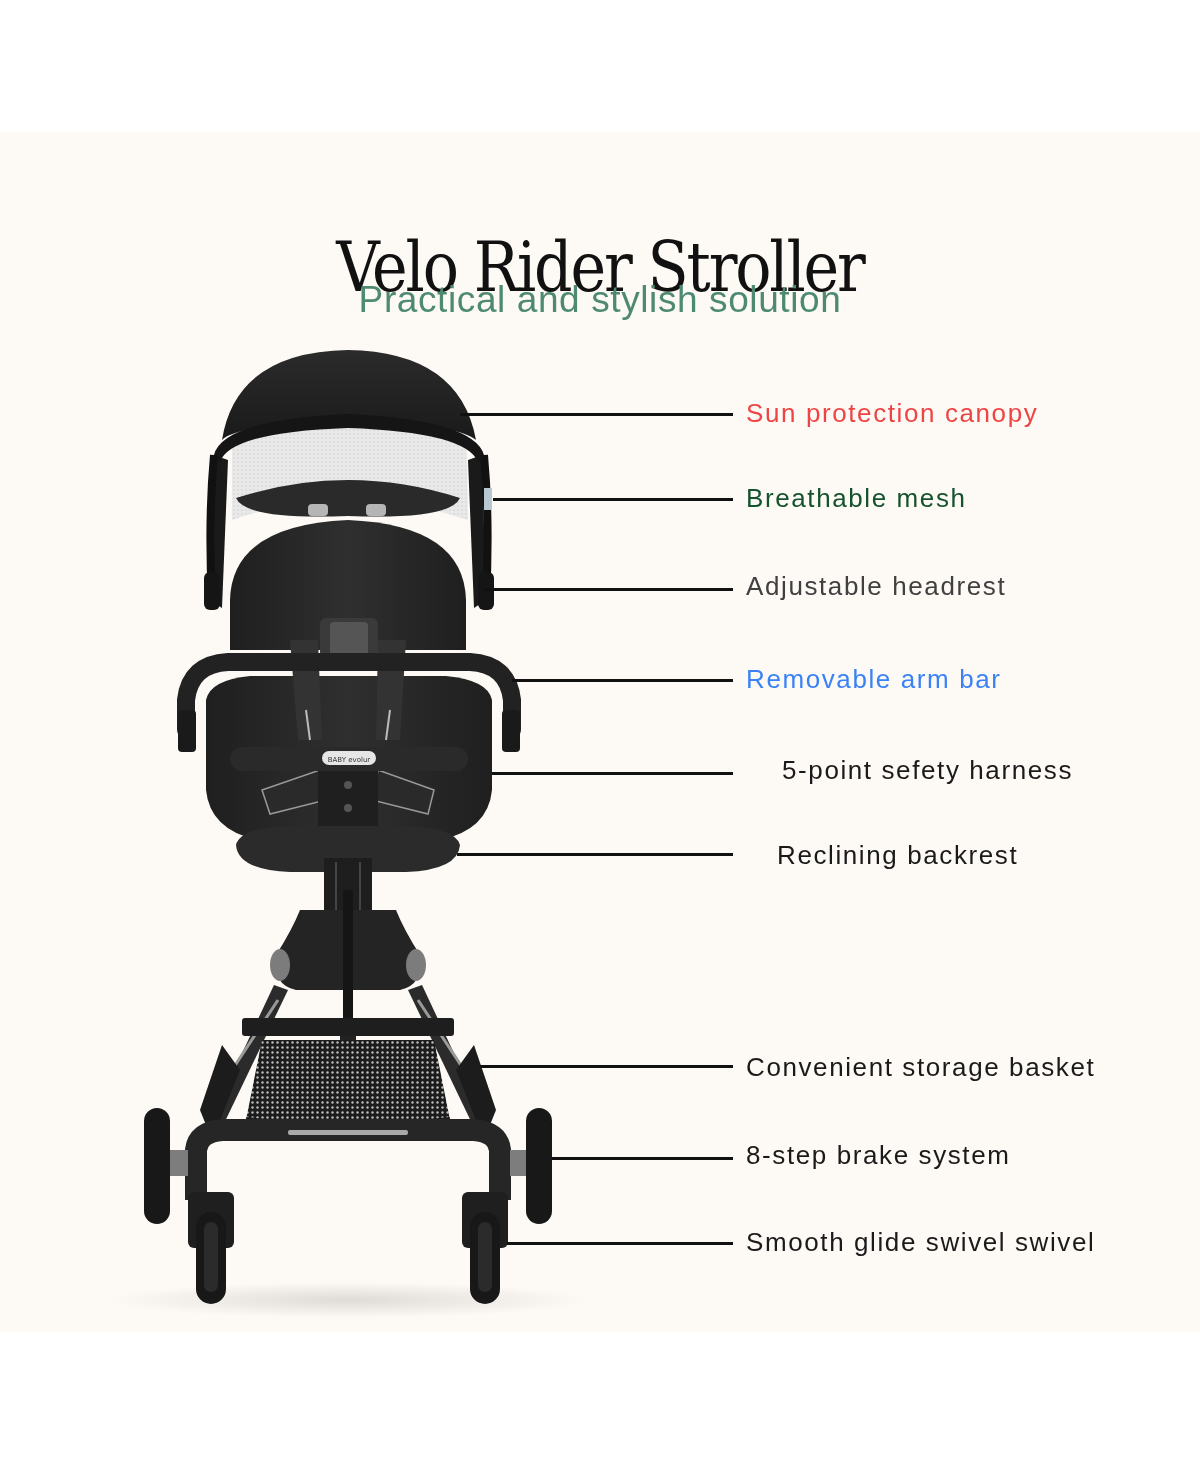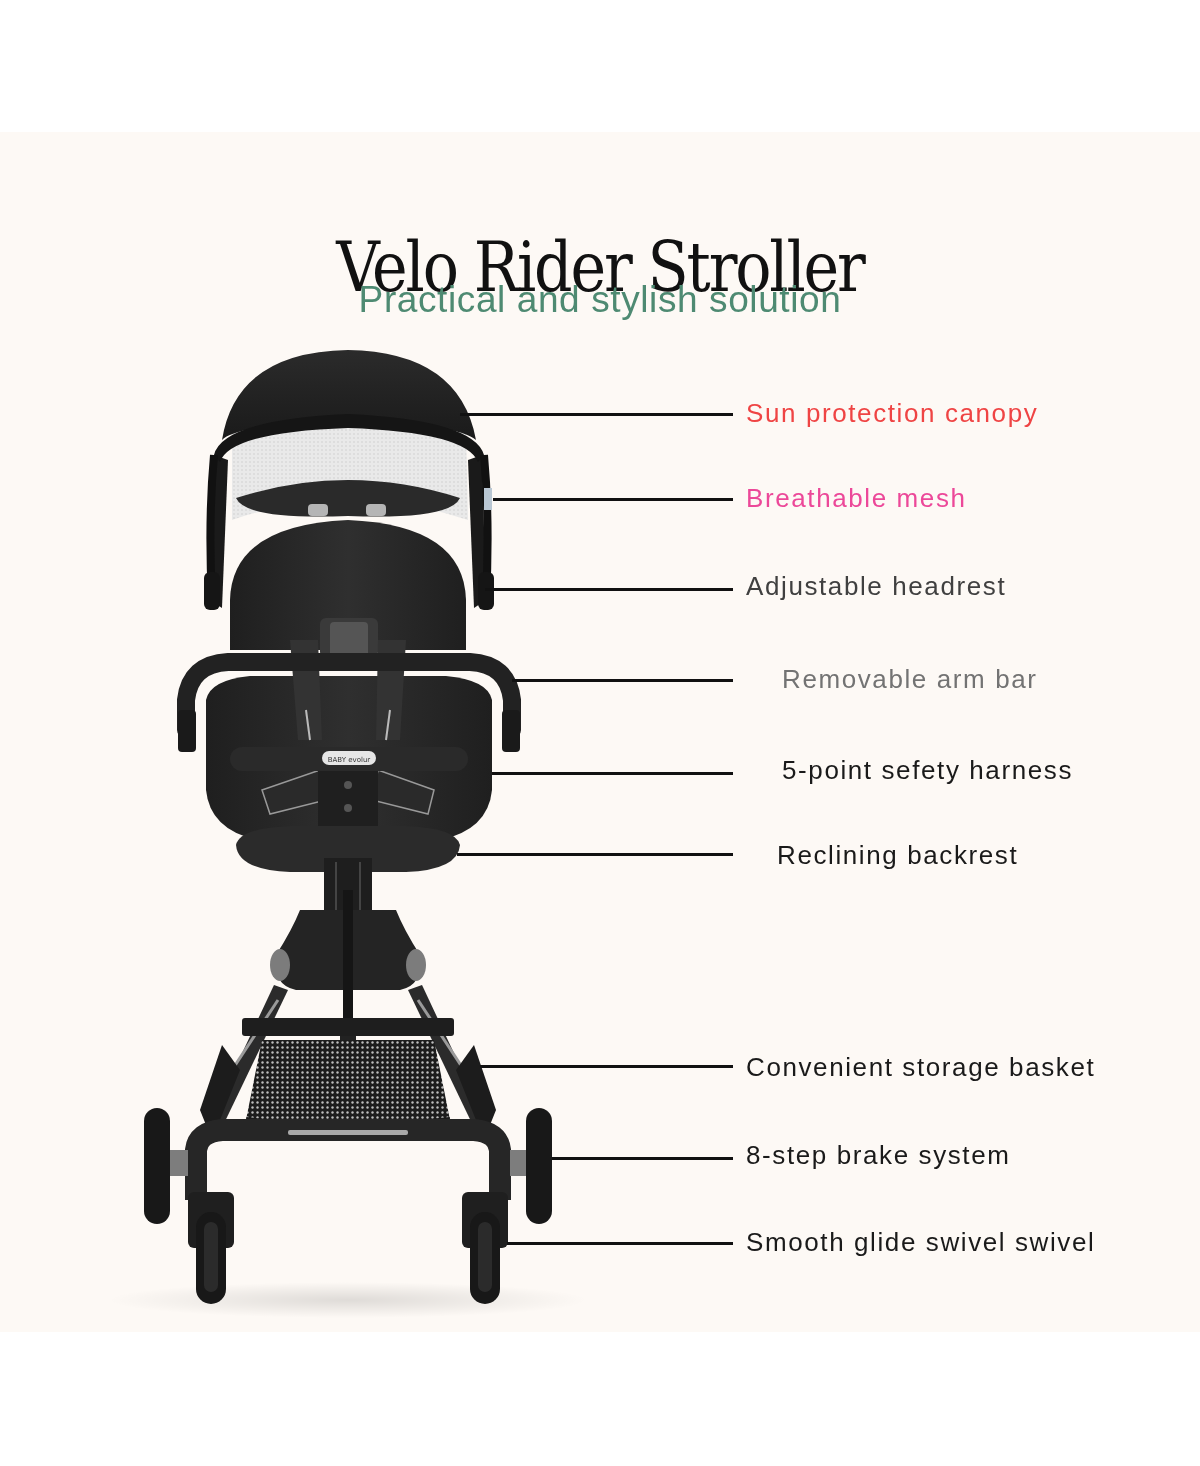--- a/index.html
+++ b/index.html
@@ -189,27 +189,27 @@
     <rect x="470" y="1212" width="30" height="92" rx="15" fill="#181818"></rect>
     <rect x="478" y="1222" width="14" height="70" rx="7" fill="#2b2b2b"></rect>
   </g>
 </svg>
 
 <div>
   <div class="leader" style="left: 460px; width: 273px; top: 413px; background: rgb(17, 17, 17);"></div>
   <div class="callout-label" style="top: 398px; color: #ef4444;">Sun protection canopy</div>
 
   <div class="leader" style="left: 493px; width: 240px; top: 498px; background: rgb(17, 17, 17);"></div>
-  <div class="callout-label" style="top: 483px; color: #ec4899;">Breathable mesh</div>
+  <div class="callout-label" style="top: 483px; color: #14532d;">Breathable mesh</div>
 
   <div class="leader" style="left: 485px; width: 248px; top: 588px; background: rgb(17, 17, 17);"></div>
   <div class="callout-label" style="top: 571px; color: #404040;">Adjustable headrest</div>
 
   <div class="leader" style="left: 512px; width: 221px; top: 679px; background: rgb(17, 17, 17);"></div>
-  <div class="callout-label" style="top: 664px; color: #737373; margin-left: 36px;">Removable arm bar</div>
+  <div class="callout-label" style="top: 664px; color: #3b82f6;">Removable arm bar</div>
 
   <div class="leader" style="left: 492px; width: 241px; top: 772px; background: rgb(17, 17, 17);"></div>
   <div class="callout-label" style="top: 755px; color: rgb(26, 26, 26); margin-left: 36px;">5-point sefety harness</div>
 
   <div class="leader" style="left: 457px; width: 276px; top: 853px; background: rgb(17, 17, 17);"></div>
   <div class="callout-label" style="top: 840px; color: rgb(26, 26, 26); margin-left: 31px;">Reclining backrest</div>
 
   <div class="leader" style="left: 480px; width: 253px; top: 1065px; background: rgb(17, 17, 17);"></div>
   <div class="callout-label" style="top: 1052px; color: rgb(26, 26, 26);">Convenient storage basket</div>
 

